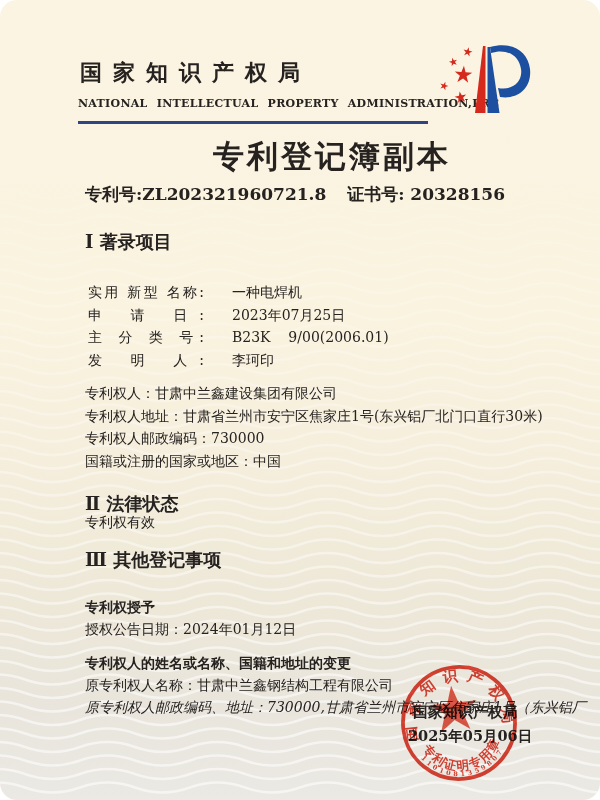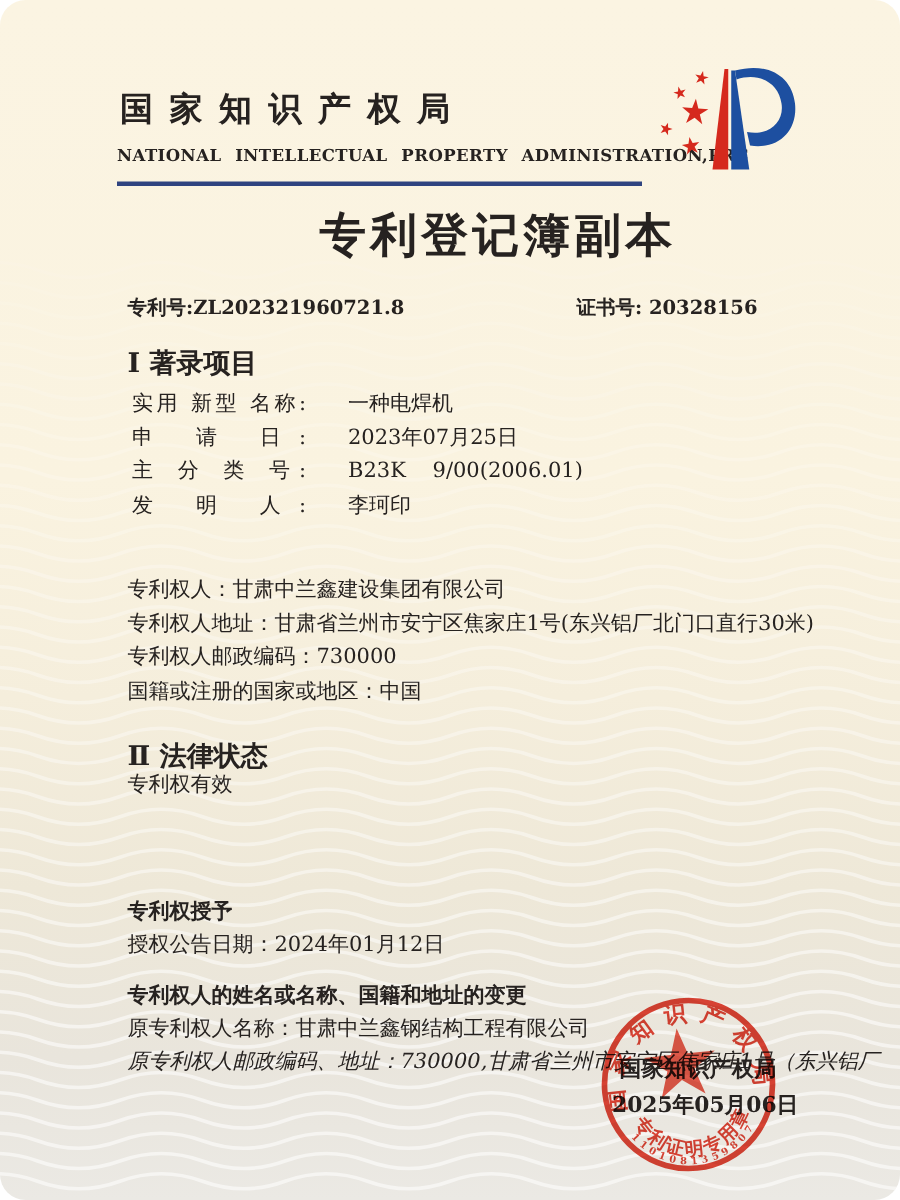--- a/index.html
+++ b/index.html
@@ -11,27 +11,27 @@
     border-radius:17px;
   }
   .abs{position:absolute;}
   #wave-layer{position:absolute;left:0;top:0;width:600px;height:800px;pointer-events:none;}
   .agency-cn{left:80px;top:58px;font-size:22px;font-weight:bold;letter-spacing:11px;}
   .agency-en{left:78px;top:97px;font-size:11px;font-weight:bold;letter-spacing:0.3px;word-spacing:5px;}
   .rule{left:78px;top:121px;width:350px;height:3px;}
   .logo{left:424px;top:44px;}
   .title{left:0;top:136px;width:600px;margin:0;text-align:center;padding-left:64px;box-sizing:border-box;
          font-size:31px;font-weight:bold;letter-spacing:3px;}
-  .num-row{left:85px;top:196px;width:420px;display:flex;justify-content:space-between;
-           font-size:13px;font-weight:bold;}
+  .num-row{left:85px;top:183px;width:420px;display:flex;justify-content:space-between;
+           font-size:17px;font-weight:bold;}
   .sec-head{font-size:18px;font-weight:bold;white-space:nowrap;}
   .line{font-size:14px;white-space:nowrap;}
   .fields{left:88px;top:260px;}
   .frow{height:22.5px;font-size:14px;white-space:nowrap;}
-  .flabel{display:inline-block;width:116px;text-align:justify;text-align-last:justify;}
+  .flabel{display:inline-block;width:116px;text-align:justify;text-align-last:justify;margin-top:24px;}
   .fvalue{margin-left:28px;white-space:pre-wrap;}
   .block{line-height:22.6px;}
   .bold{font-weight:bold;}
   .issuer-authority{left:413px;top:703px;font-size:14.5px;font-weight:700;letter-spacing:0.5px;}
   .issuer-date{left:408px;top:727px;font-size:14.5px;font-weight:600;}
   .stamp{left:384px;top:648px;mix-blend-mode:multiply;opacity:0.92;transform:rotate(-6deg);}
   .stamp text{font-family:"DejaVu Serif","Liberation Serif",serif;font-weight:bold;}
   .st-top{font-size:15px;letter-spacing:8px;}
   .st-bot{font-size:12.5px;letter-spacing:1.5px;}
   .st-serial{font-size:6.5px;letter-spacing:3px;font-weight:normal;}
@@ -131,20 +131,21 @@
   <div class="abs block" style="left:85px;top:382px;">
     <div class="line">专利权人：甘肃中兰鑫建设集团有限公司</div>
     <div class="line">专利权人地址：甘肃省兰州市安宁区焦家庄1号(东兴铝厂北门口直行30米)</div>
     <div class="line">专利权人邮政编码：730000</div>
     <div class="line">国籍或注册的国家或地区：中国</div>
   </div>
 
   <div class="abs sec-head" style="left:85px;top:492px;">Ⅱ 法律状态</div>
   <div class="abs line" style="left:85px;top:514px;">专利权有效</div>
 
+  <div class="abs sec-head" style="left:85px;top:548px;">Ⅲ 其他登记事项</div>
 
   <div class="abs line bold" style="left:85px;top:599px;">专利权授予</div>
   <div class="abs line" style="left:85px;top:621px;">授权公告日期：2024年01月12日</div>
 
   <div class="abs line" style="left:85px;top:677px;">原专利权人名称：甘肃中兰鑫钢结构工程有限公司</div>
   <div class="abs line bold" style="left:85px;top:655px;">专利权人的姓名或名称、国籍和地址的变更</div>
   <div class="abs line" style="left:85px;top:699px;font-style:italic;">原专利权人邮政编码、地址：730000,甘肃省兰州市安宁区焦家庄1号（东兴铝厂</div>
 
   <div class="abs issuer-authority">国家知识产权局</div>
   <div class="abs issuer-date">2025年05月06日</div>

